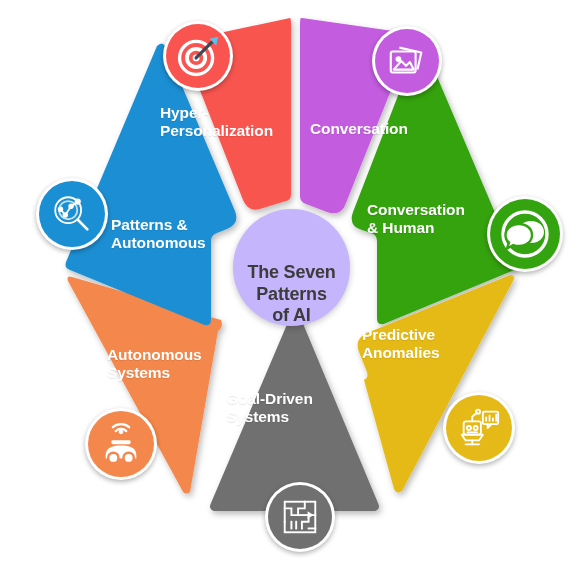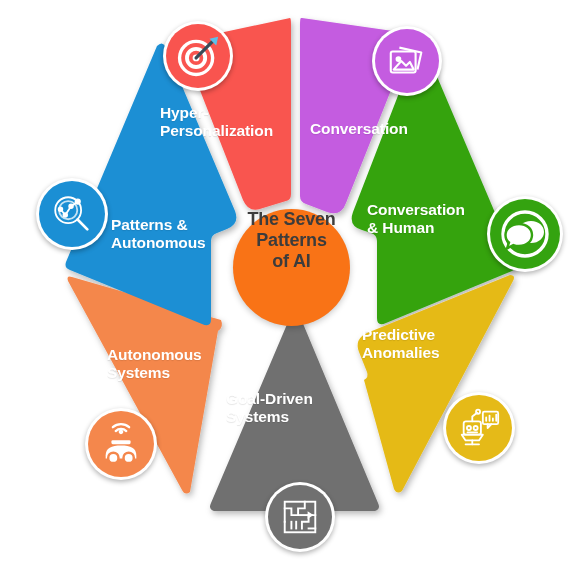--- a/index.html
+++ b/index.html
@@ -37,23 +37,23 @@
     display:flex;align-items:center;justify-content:center;
     box-sizing:border-box;
   }
   .badge svg{display:block;}
 
   #center-hub{
     position:absolute;
     left:233px;top:209px;
     width:117px;height:117px;
     border-radius:50%;
-    background:#f97316;
+    background:#c4b5fd;
     box-shadow:0 2px 6px rgba(0,0,0,0.22);
-    display:flex;align-items:flex-start;justify-content:center;
+    display:flex;align-items:flex-end;justify-content:center;
     text-align:center;
   }
   #center-hub .hub-text{
     color:#3c3c3c;
     font-weight:700;
     font-size:18px;
     line-height:1.18;
     letter-spacing:-0.2px;
   }
 </style>

